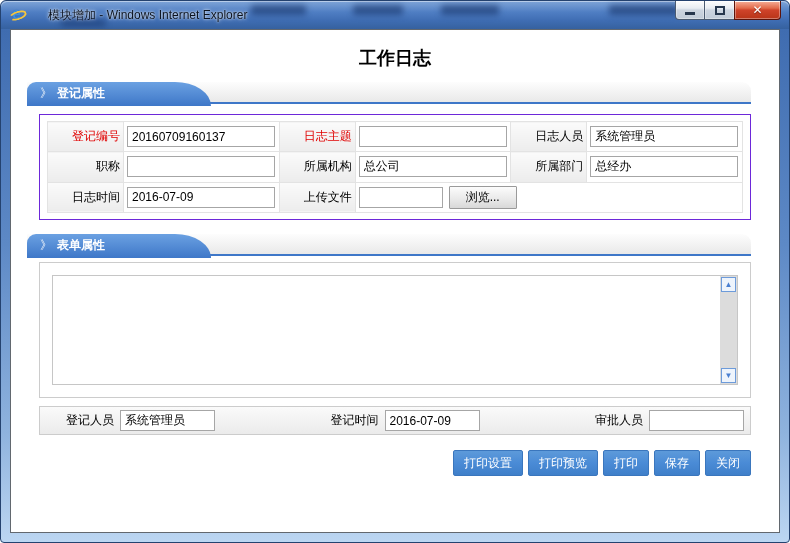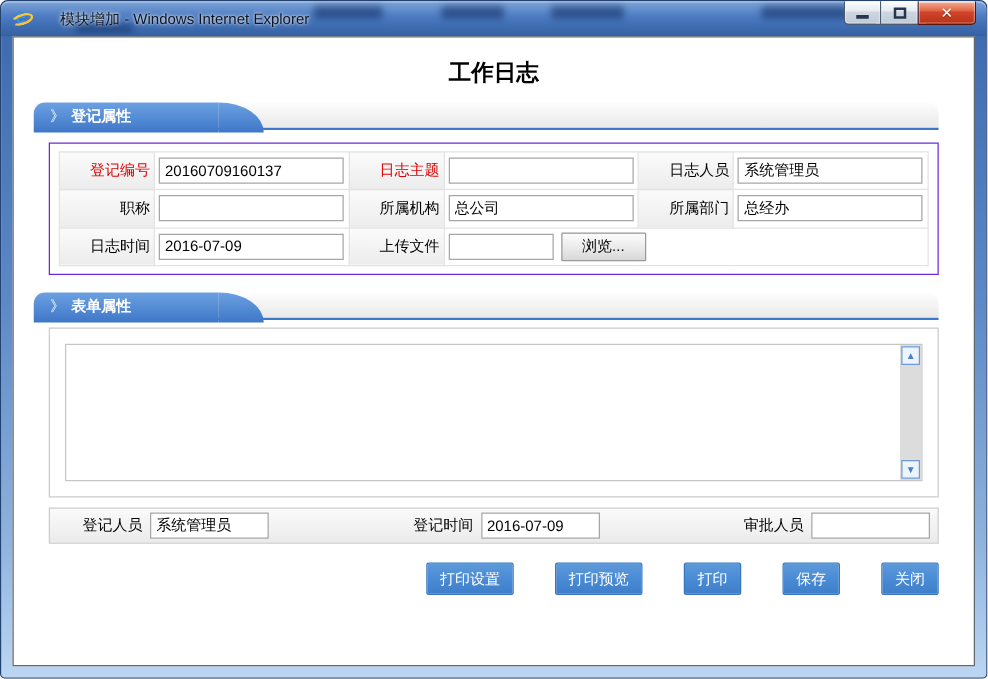--- a/index.html
+++ b/index.html
@@ -107,21 +107,21 @@
     border:1px solid #cccccc; background:linear-gradient(180deg,#fafafa,#ebebeb);
     display:flex; justify-content:space-between; align-items:center; padding:0 2px; }
   .fgroup{ display:flex; align-items:center; width:177px; }
   .fgroup .flbl{ width:78px; text-align:right; font-size:12px; padding-right:6px; white-space:nowrap; }
   .footer-strip input{ width:95px; }
 
   
   .actions{ position:absolute; right:28px; top:420px; display:flex; gap:5px; }
   .abtn{ height:26px; padding:0 10px; font-size:12px; color:#fff; cursor:pointer;
     border:1px solid #3a76bd; border-radius:2px;
-    background:linear-gradient(180deg,#5d9ada 0%,#4a8bd6 50%,#3f7fc9 100%);margin-left:28px; }
+    background:linear-gradient(180deg,#5d9ada 0%,#4a8bd6 50%,#3f7fc9 100%); }
 </style>
 </head>
 <body>
 
 <div class="window">
 
   <div class="titlebar">
     <span class="ie-icon">
       <span class="e">e</span>
       <span class="swoosh"></span>

